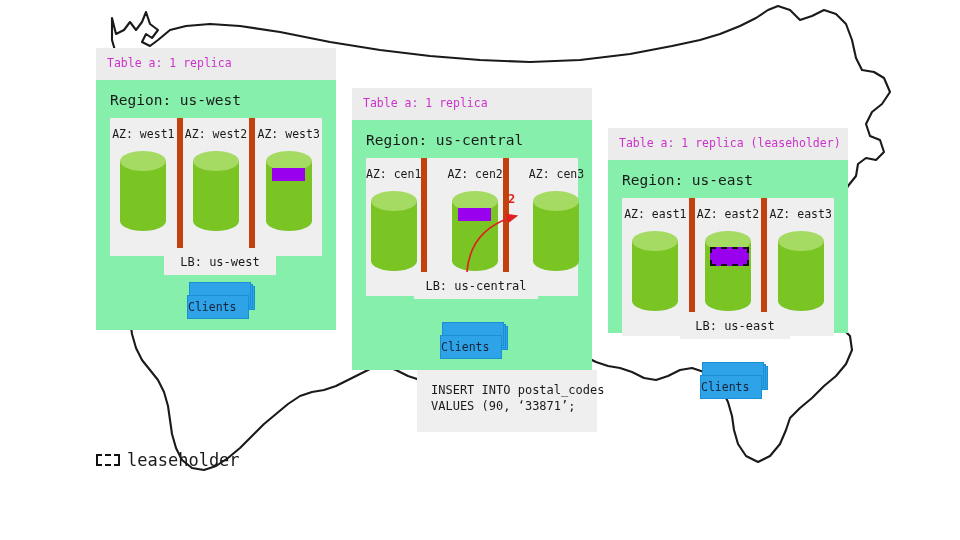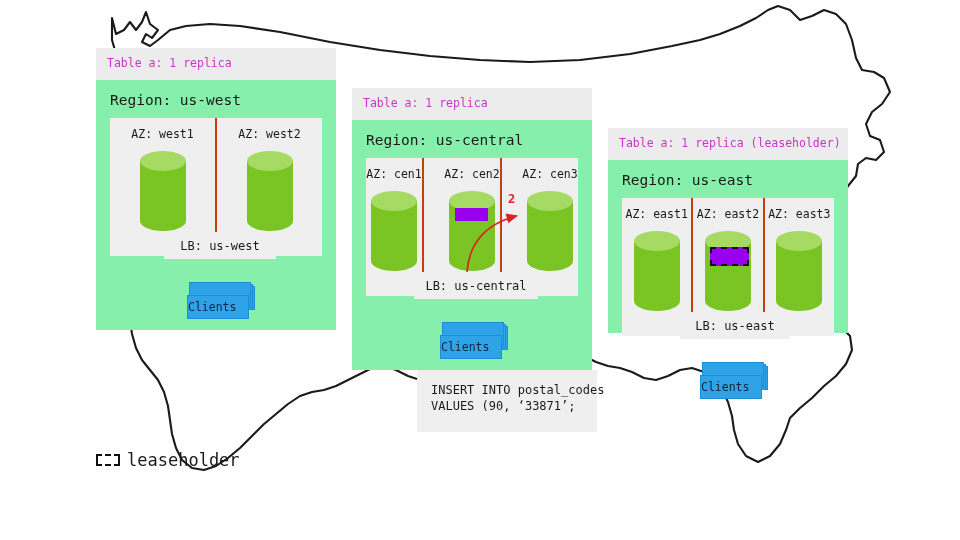--- a/index.html
+++ b/index.html
@@ -45,21 +45,21 @@
     position: relative;
     background: #efefef;
     display: flex;
     margin: 0 14px;
   }
   .az-cell {
     flex: 1 1 0;
     position: relative;
     padding-top: 9px;
     padding-bottom: 10px;
-    border-right: 2px solid #c2410c;
+    border-right: 6px solid #c2410c;
     text-align: center;
   }
   .az-cell:last-child { border-right: none; }
   .az-label {
     font-size: 11.5px;
     color: #1a1a1a;
     white-space: nowrap;
     margin-bottom: 8px;
     display: block;
   }
@@ -205,22 +205,32 @@
       </div>
       <div class="az-cell">
         <span class="az-label">AZ: west2</span>
         <div class="cyl-wrap" style="width:50px;height:84px;">
           <svg class="cyl" width="50" height="84" viewBox="0 0 50 84" xmlns="http://www.w3.org/2000/svg">
             <path d="M2,12 L2,72 A23,10 0 0 0 48,72 L48,12 Z" fill="#7ac424"></path>
             <ellipse cx="25" cy="12" rx="23" ry="10" fill="#a5da63"></ellipse>
           </svg>
         </div>
       </div>
-    </div>
-    <div class="lb-box" style="left:68px; top:184px; width:112px; height:27px;">
+      <div class="az-cell">
+        <span class="az-label">AZ: west3</span>
+        <div class="cyl-wrap" style="width:50px;height:84px;">
+          <svg class="cyl" width="50" height="84" viewBox="0 0 50 84" xmlns="http://www.w3.org/2000/svg">
+            <path d="M2,12 L2,72 A23,10 0 0 0 48,72 L48,12 Z" fill="#7ac424"></path>
+            <ellipse cx="25" cy="12" rx="23" ry="10" fill="#a5da63"></ellipse>
+          </svg>
+          <div class="replica" style="left:8px; top:19px; width:33px; height:13px;"></div>
+        </div>
+      </div>
+    </div>
+    <div class="lb-box" style="left:68px; top:200px; width:112px; height:27px;">
       <span>LB: us-west</span>
     </div>
     <div class="clients" style="left:91px; top:232px;">
       <div class="sheet s3"></div>
       <div class="sheet s2"></div>
       <div class="sheet s1"></div>
       <div class="sheet top">
         <span>Clients</span>
       </div>
     </div>

